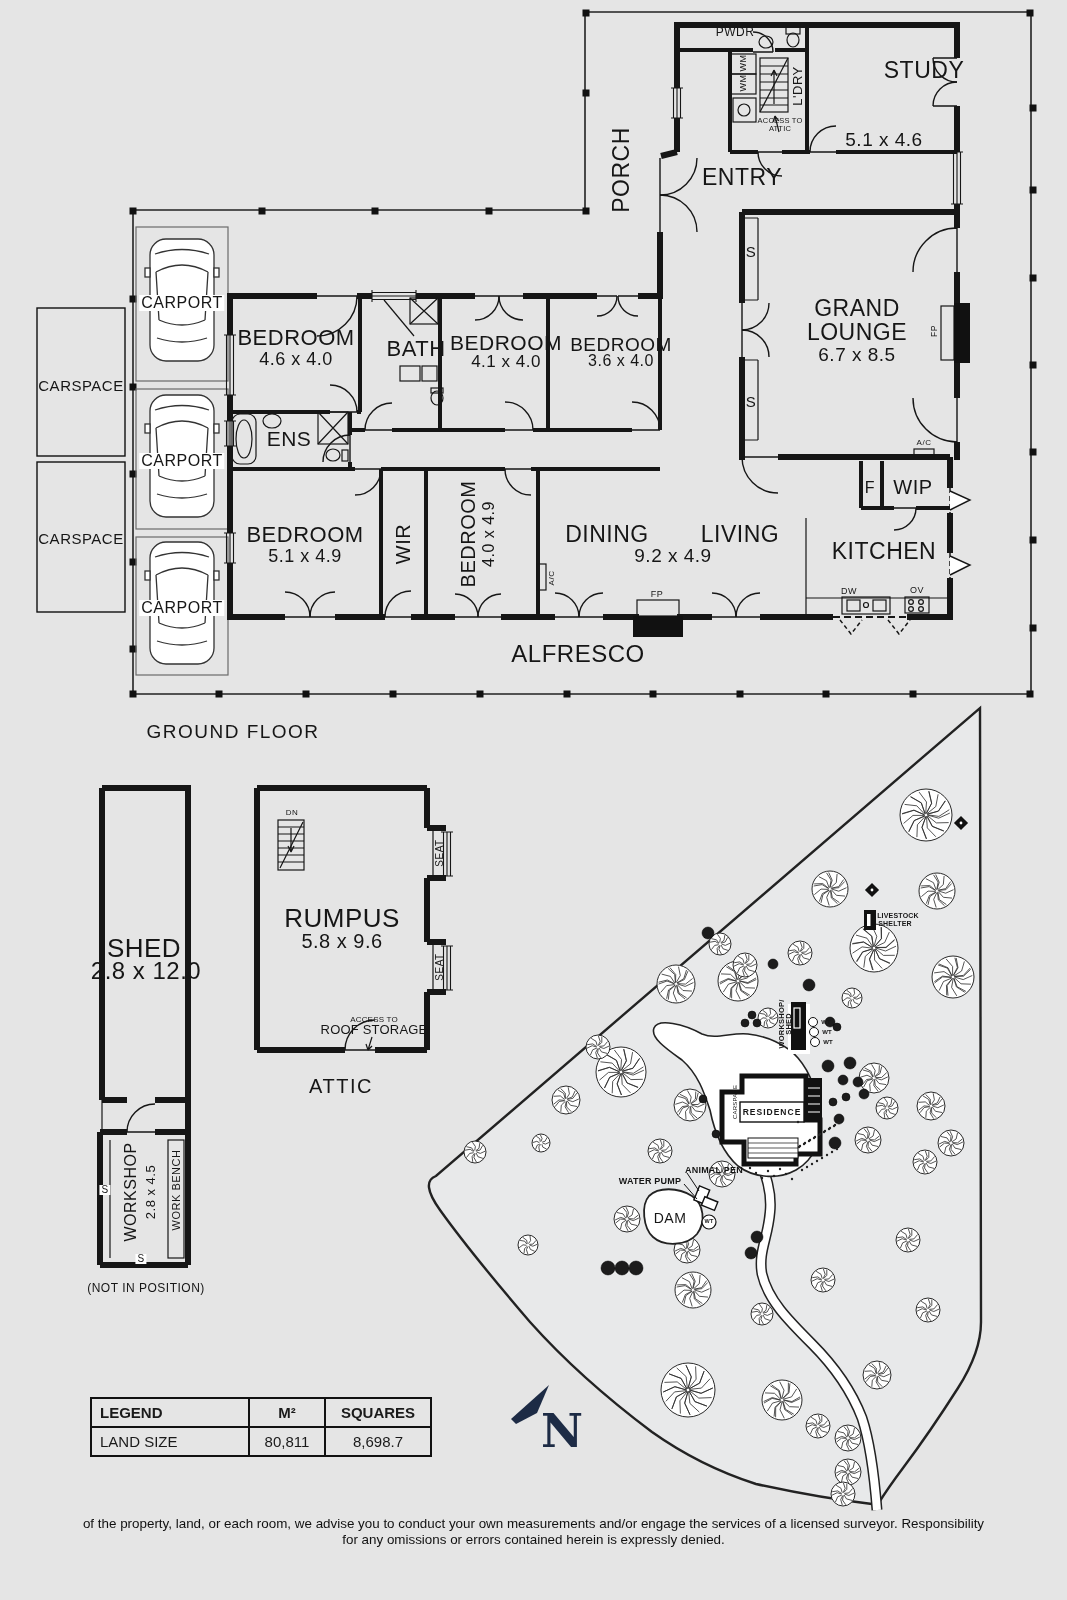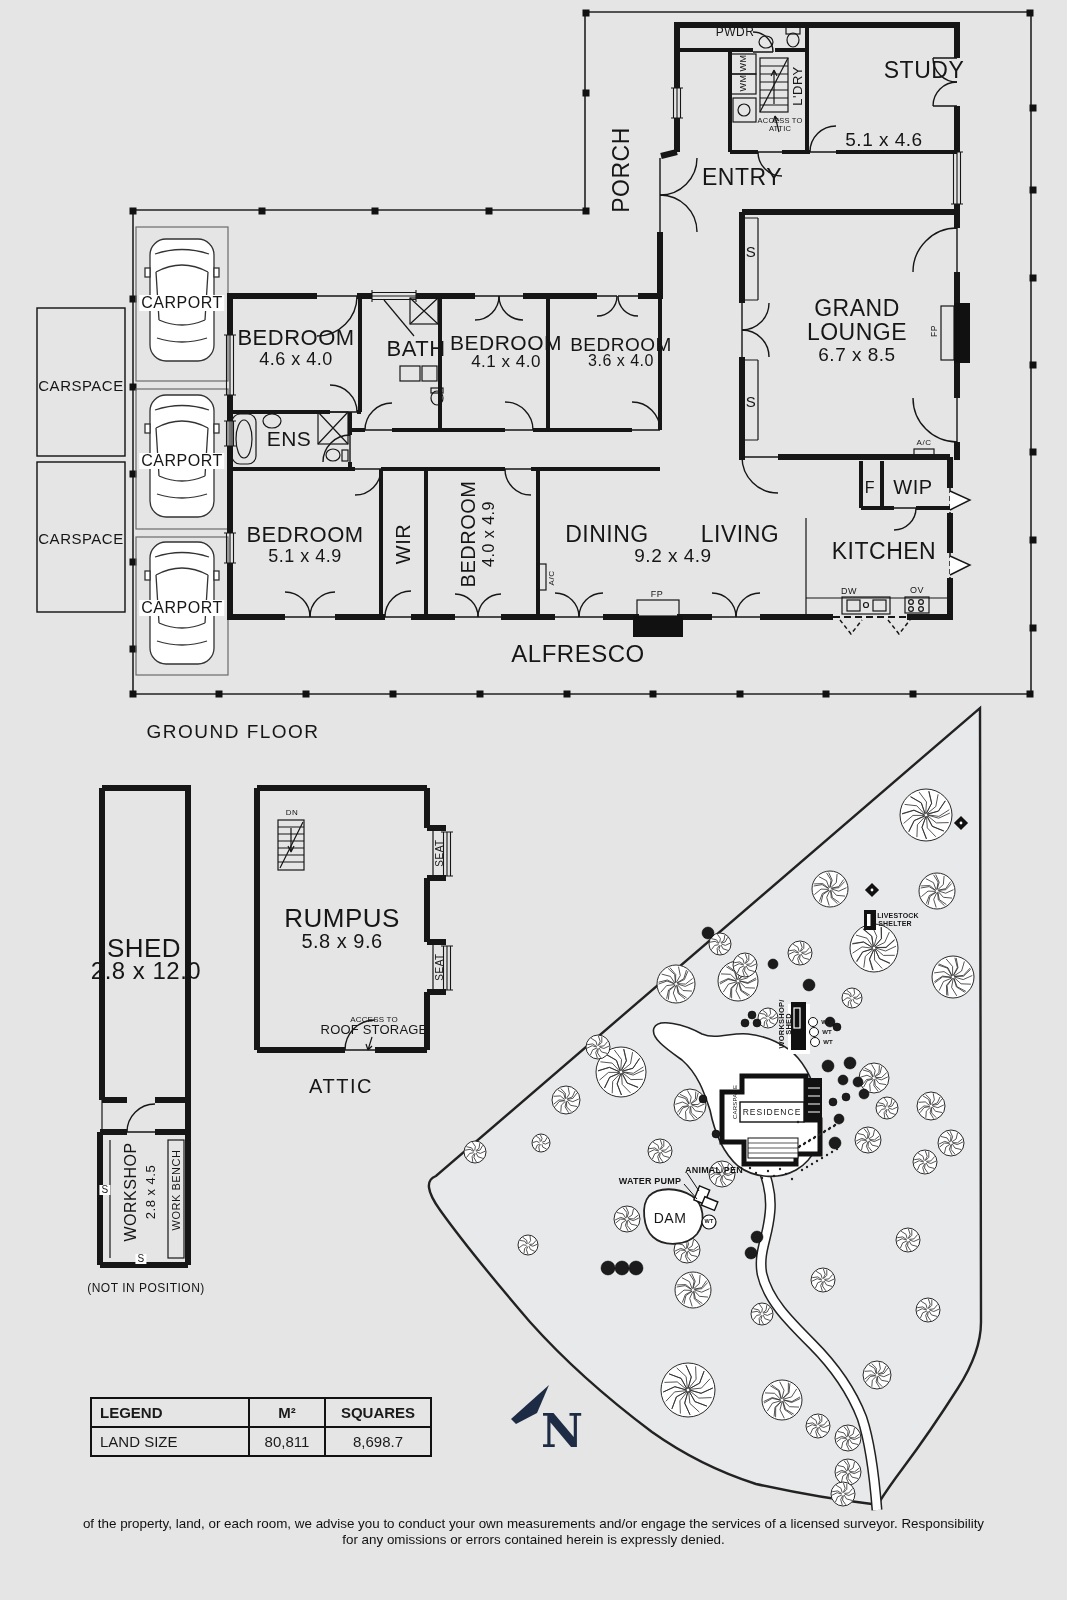--- a/index.html
+++ b/index.html
@@ -592,21 +592,21 @@
   <div class="lbl bg" style="left:141px;top:1259px;font-size:10px;">S</div>
   <div class="lbl" style="left:146px;top:1288px;font-size:12px;">(NOT IN POSITION)</div>
 
   <div class="lbl tiny" style="left:898px;top:915px;font-size:7px;font-weight:bold;">LIVESTOCK</div>
   <div class="lbl tiny" style="left:895px;top:923px;font-size:7px;font-weight:bold;">SHELTER</div>
   <div class="lbl rot tiny" style="left:782px;top:1024px;font-size:7.5px;font-weight:bold;">WORKSHOP/</div>
   <div class="lbl rot tiny" style="left:789px;top:1024px;font-size:7.5px;font-weight:bold;">SHED</div>
   <div class="lbl tiny" style="left:826px;top:1022px;font-size:6px;font-weight:bold;">WT</div>
   <div class="lbl tiny" style="left:827px;top:1032px;font-size:6px;font-weight:bold;">WT</div>
   <div class="lbl tiny" style="left:828px;top:1042px;font-size:6px;font-weight:bold;">WT</div>
-  <div class="lbl tiny" style="left:772px;top:1112px;font-size:8.5px;font-weight:normal;letter-spacing:1px;">RESIDENCE</div>
+  <div class="lbl tiny" style="left:772px;top:1112px;font-size:8.5px;font-weight:bold;letter-spacing:1px;">RESIDENCE</div>
   <div class="lbl rot tiny" style="left:735px;top:1102px;font-size:6px;">CARSPACE</div>
   <div class="lbl tiny" style="left:677px;top:1170px;font-size:9px;font-weight:bold;margin-left:37px;">ANIMAL PEN</div>
   <div class="lbl tiny" style="left:650px;top:1181px;font-size:9px;font-weight:bold;">WATER PUMP</div>
   <div class="lbl" style="left:670px;top:1218px;font-size:14px;">DAM</div>
   <div class="lbl tiny" style="left:709px;top:1222px;font-size:5.5px;font-weight:bold;">WT</div>
   <div id="north-n" style="left:562px;top:1431px;font-size:46px;color:#1d2b45;">N</div>
 
   <table id="legend">
     <tbody>
         <tr class="h">

